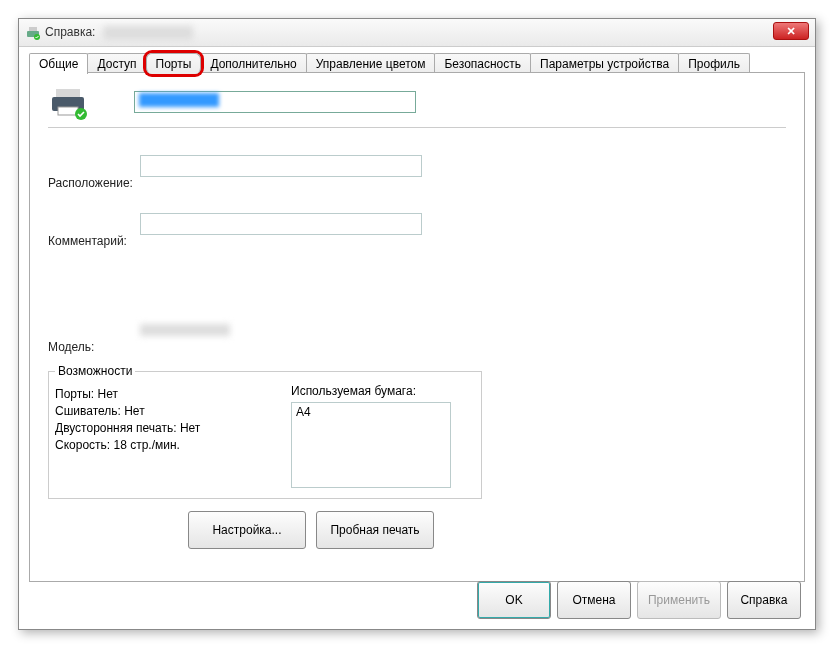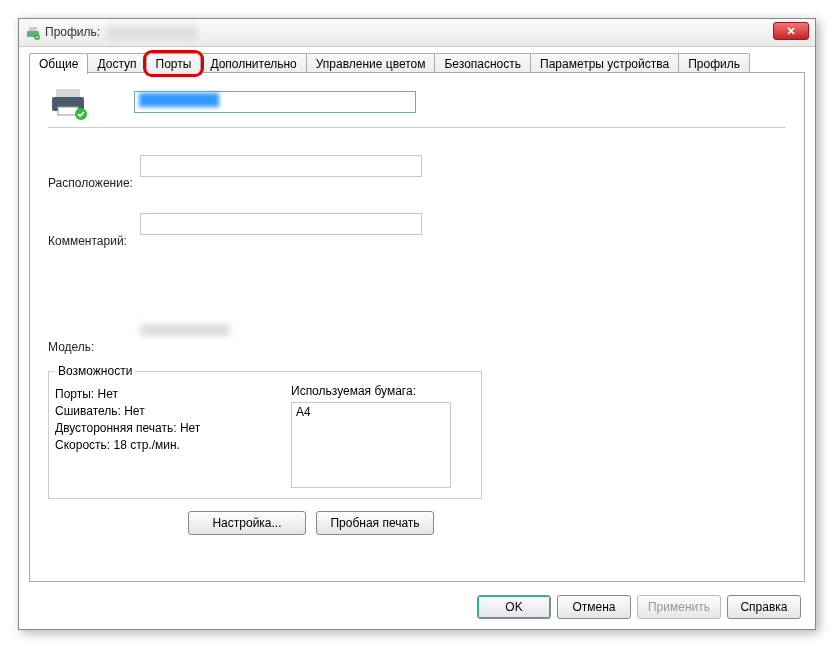--- a/index.html
+++ b/index.html
@@ -25,41 +25,41 @@
 .sep { border-top: 1px solid #ccc; margin: 4px 0 14px 0; }
 .model-blur { display:inline-block; width: 90px; height: 12px; background: #ddd; filter: blur(3px); }
 fieldset.cap { border: 1px solid #ccc; padding: 6px 10px 10px 6px; margin: 6px 0 12px 0; width: 434px; }
 fieldset.cap legend { font-size: 12px; padding: 0 3px; }
 .cap-body { display: flex; }
 .cap-left { flex: 1; }
 .cap-left div { margin: 3px 0; }
 .cap-right { width: 180px; }
 .paper-list { border: 1px solid #bcc; width: 160px; height: 86px; overflow-y: scroll; padding: 2px 4px; background: #fff; margin-top: 4px; }
 .btn-row { display: flex; gap: 10px; margin-left: 140px; }
-.btn { min-width: 118px; height: 24px; border: 1px solid #888; background: linear-gradient(#fdfdfd,#e5e5e5); border-radius: 3px; cursor: pointer; font-size: 12px; padding: 0 10px; }
+.btn { min-width: 118px; height: 38px; border: 1px solid #888; background: linear-gradient(#fdfdfd,#e5e5e5); border-radius: 3px; cursor: pointer; font-size: 12px; padding: 0 10px; }
 .btn:disabled { color: #999; border-color: #bbb; cursor: default; }
 .footer { position: absolute; bottom: 10px; right: 14px; display: flex; gap: 6px; }
 .footer .btn { min-width: 74px; }
 .ok { box-shadow: 0 0 0 1px #3aa inset; }
 </style>
 </head>
 <body>
 
 <div class="outer">
   <div class="titlebar">
     <span class="title-icon">
       <svg width="16" height="16" viewBox="0 0 16 16">
           <rect x="2" y="6" width="12" height="6" fill="#6a8" rx="1"></rect>
           <rect x="4" y="2" width="8" height="4" fill="#ccc"></rect>
           <circle cx="12" cy="12" r="3" fill="#3b3"></circle>
           <path d="M10.5 12 l1 1 l2 -2" stroke="#fff" stroke-width="1" fill="none"></path>
         </svg>
     </span>
     <span class="title-text">
-      <span>Профиль:</span>
+      <span>Справка:</span>
       <span class="title-blur"></span>
     </span>
     <div class="close-btn">✕</div>
   </div>
 
   <div class="content">
     <div class="tabs">
       <div class="tab active">Общие</div>
       <div class="tab">Доступ</div>
       <div class="tab highlight">Порты</div>

